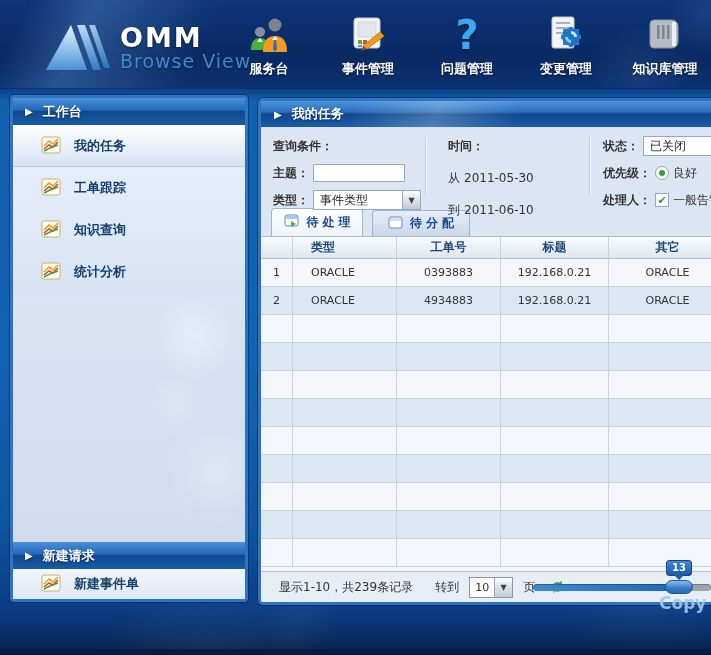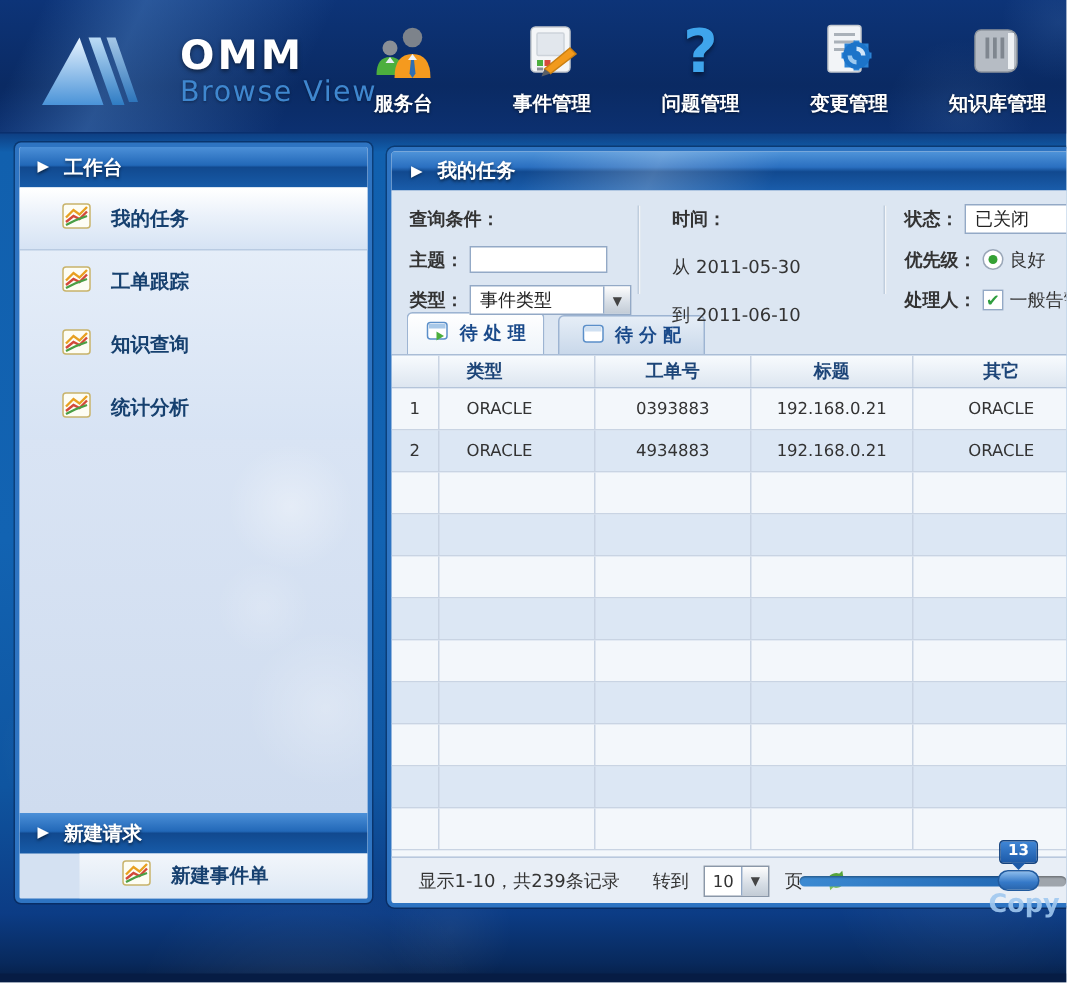--- a/index.html
+++ b/index.html
@@ -14,21 +14,21 @@
       linear-gradient(180deg,#0c2e6b 0%,#0a2a63 9%,#0d3576 13%,#1160ae 15.5%,#1263b2 55%,#0f55a0 80%,#0c3c85 93%,#08295c 98%,#061d43 100%);
   }
   
   .navbar{position:absolute;left:0;top:0;width:711px;height:88px;
     background:
       radial-gradient(circle 70px at 640px 75px, rgba(120,170,230,0.12), rgba(0,0,0,0) 70%),
       radial-gradient(circle 55px at 706px 15px, rgba(120,170,230,0.12), rgba(0,0,0,0) 70%),
       linear-gradient(115deg, rgba(90,150,220,0) 4%, rgba(110,170,235,0.30) 13%, rgba(90,150,220,0) 30%),
       linear-gradient(180deg,#0d3478 0%,#0a2a63 65%,#0c3070 100%);
     border-bottom:1px solid #0a2f6d;}
-  .logo{position:absolute;left:26px;top:20px;display:flex;align-items:center;gap:28px;}
+  .logo{position:absolute;left:44px;top:20px;display:flex;align-items:center;gap:10px;}
   .logo-text .t1{color:#ffffff;font-size:27px;font-weight:bold;letter-spacing:2px;line-height:26px;text-shadow:0 1px 3px rgba(0,0,0,.5);}
   .logo-text .t2{color:#3f87cf;font-size:19px;line-height:20px;letter-spacing:1px;text-shadow:0 1px 2px rgba(0,0,0,.4);}
   .nav-items{position:absolute;left:226px;top:14px;width:482px;display:flex;justify-content:space-between;}
   .nav-item{display:flex;flex-direction:column;align-items:center;gap:4px;cursor:pointer;min-width:86px;}
   .nav-icon{height:42px;display:flex;align-items:center;justify-content:center;}
   .nav-label{color:#ffffff;font-size:13px;font-weight:bold;text-shadow:0 1px 2px rgba(0,0,0,.6);white-space:nowrap;font-family:Liberation Mono, monospace;}
   .qmark{font-size:40px;font-weight:bold;color:#3fa5ec;line-height:40px;text-shadow:0 2px 3px rgba(0,0,0,.45);}
   
   .sidebar{position:absolute;left:10px;top:95px;width:238px;height:507px;box-sizing:border-box;
     border:3px solid #2e74c2;border-radius:4px;box-shadow:0 0 0 1px rgba(5,25,60,.45);
@@ -40,21 +40,21 @@
   .side-items{background:linear-gradient(180deg,#eaf1fa 0%,#d7e3f4 100%);}
   .side-item{height:42px;display:flex;align-items:center;gap:13px;padding-left:28px;cursor:pointer;
     color:#16406f;font-size:13px;font-weight:bold;}
   .side-item.selected{background:linear-gradient(180deg,#ffffff 0%,#eaf1fa 45%,#d6e3f4 100%);
     border-top:1px solid #ffffff;border-bottom:1px solid #b9cbe2;height:40px;}
   .side-filler{flex:1;background:
       radial-gradient(circle 60px at 78% 18%, rgba(255,255,255,0.35), rgba(255,255,255,0) 70%),
       radial-gradient(circle 75px at 88% 72%, rgba(255,255,255,0.25), rgba(255,255,255,0) 70%),
       radial-gradient(circle 45px at 70% 45%, rgba(255,255,255,0.18), rgba(255,255,255,0) 70%),
       linear-gradient(180deg,#d9e4f4 0%,#cfdcef 100%);}
-  .side-item.small{height:30px;background:linear-gradient(180deg,#f2f6fb 0%,#dde8f4 100%);margin-left:40px;}
+  .side-item.small{height:30px;background:linear-gradient(180deg,#f2f6fb 0%,#dde8f4 100%);}
   
   .main{position:absolute;left:258px;top:98px;width:472px;height:507px;box-sizing:border-box;
     border:3px solid #2e74c2;border-radius:5px 0 0 5px;box-shadow:0 0 0 1px rgba(5,25,60,.45);
     display:flex;flex-direction:column;overflow:hidden;background:#dce6f2;}
   .main-header{height:26px;flex:0 0 26px;position:relative;display:flex;align-items:center;gap:10px;padding-left:13px;
     background:linear-gradient(115deg, rgba(255,255,255,0) 20%, rgba(255,255,255,0.22) 38%, rgba(255,255,255,0) 55%),
                linear-gradient(180deg,#4f94d9 0%,#2a6fc0 40%,#11498f 52%,#1a5dab 100%);
     color:#fff;font-size:13px;font-weight:bold;text-shadow:0 1px 2px rgba(0,0,0,.5);}
   .query{height:79px;flex:0 0 79px;position:relative;background:#dce6f2;font-size:12px;color:#333;}
   .vdiv{position:absolute;top:10px;bottom:10px;width:1px;background:#c0cede;border-right:1px solid rgba(255,255,255,.8);}

